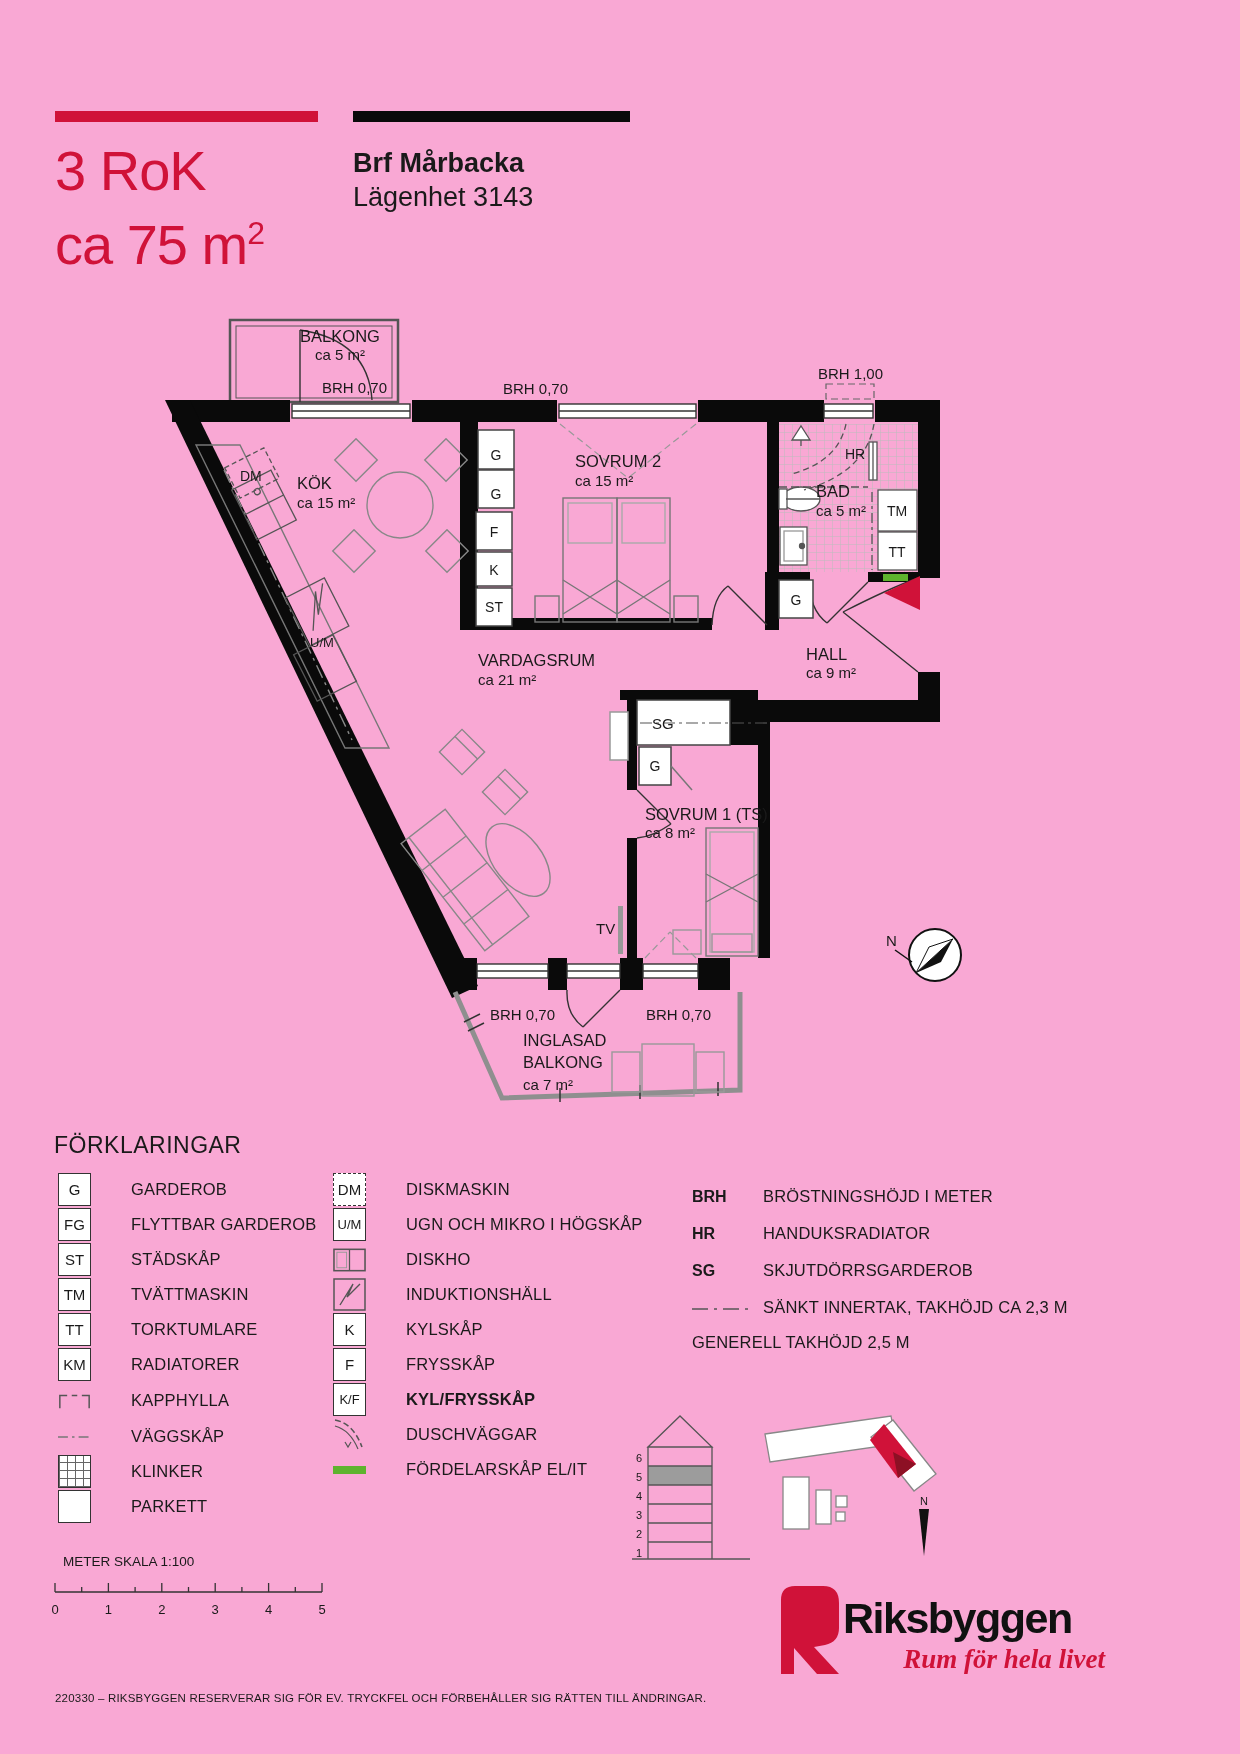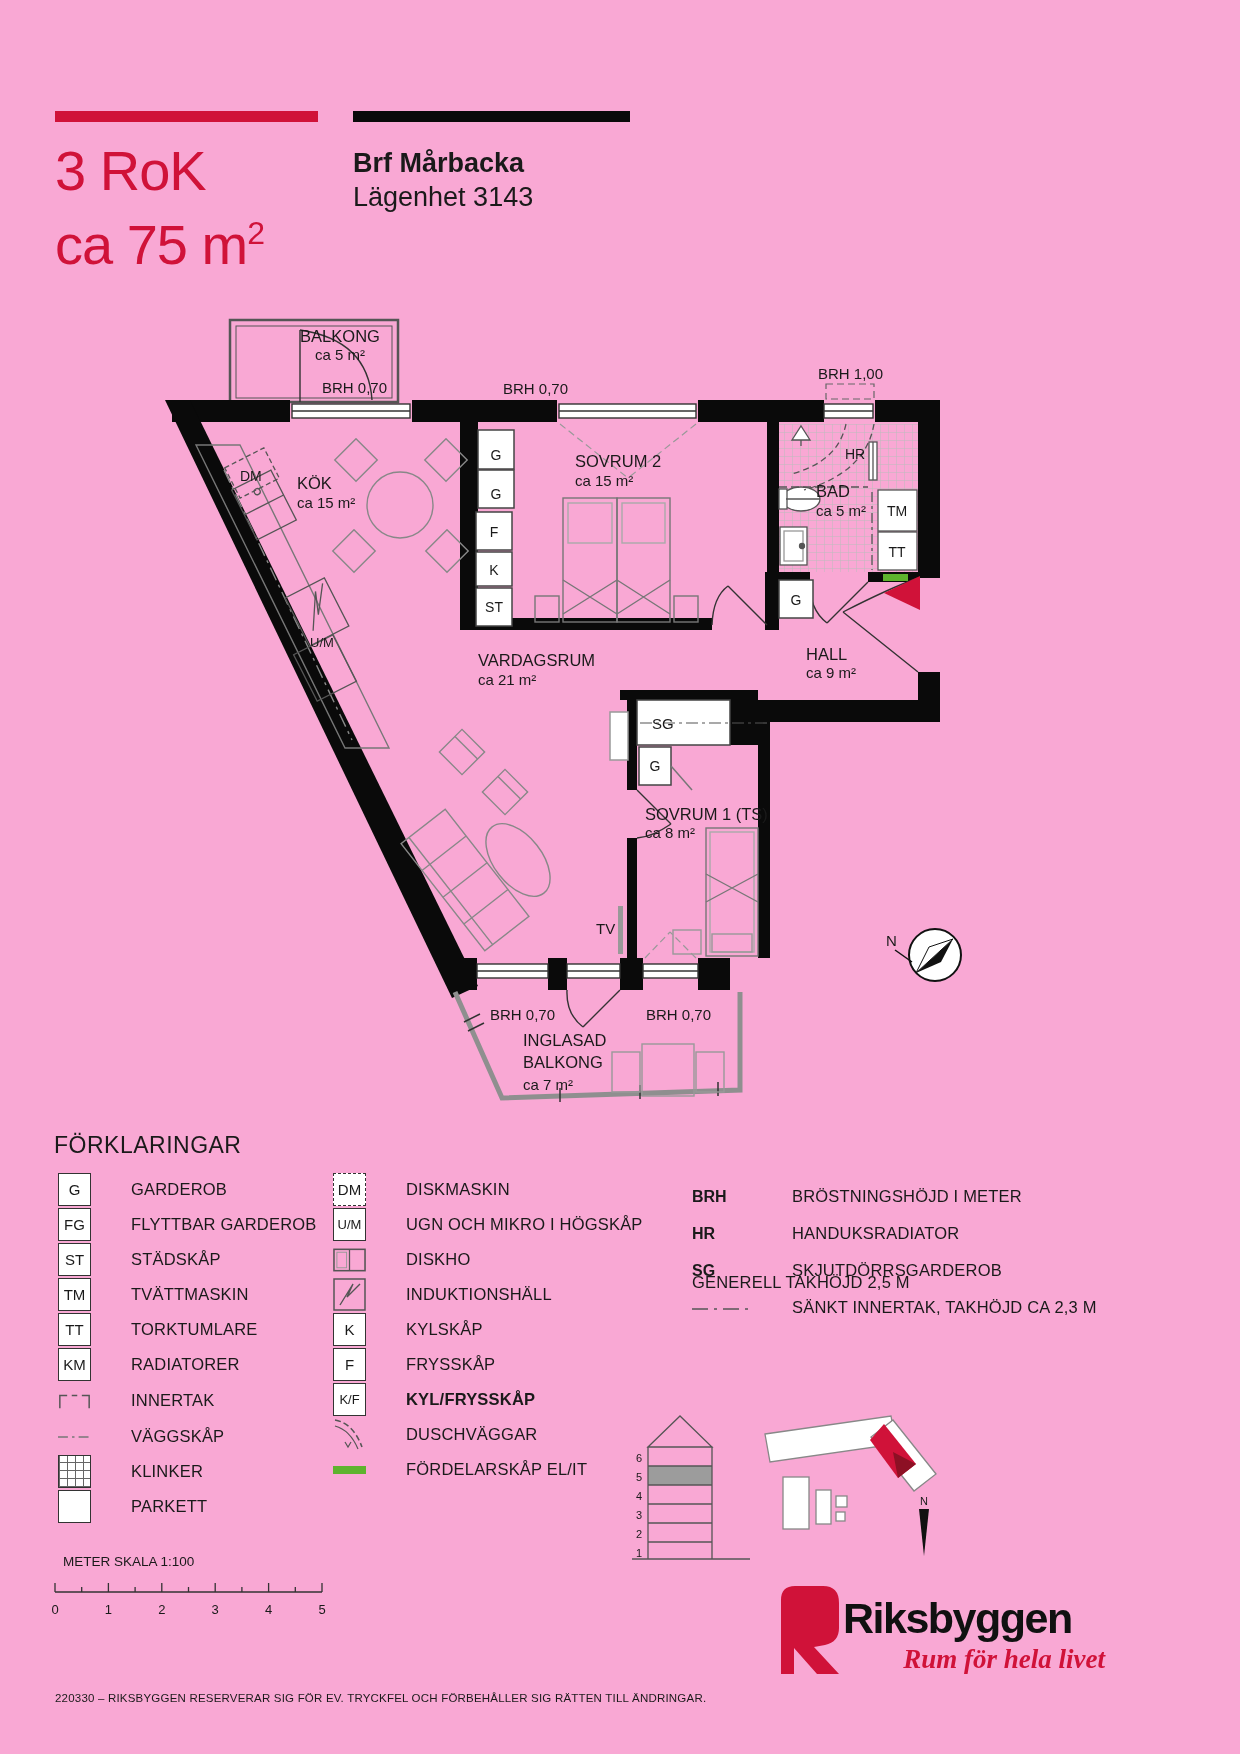--- a/index.html
+++ b/index.html
@@ -22,25 +22,25 @@
         align-items:center;justify-content:center;font-size:15px;flex:0 0 auto;background:#fff;}
   .lbox.dashed{border-style:dashed;}
   .lbox.grid{background-image:repeating-linear-gradient(0deg,#666 0 1px,transparent 1px 8px),
              repeating-linear-gradient(90deg,#666 0 1px,transparent 1px 8px);}
   .licon{width:33px;flex:0 0 auto;display:flex;align-items:center;justify-content:center;}
   .llabel{margin-left:40px;font-size:16.5px;letter-spacing:.2px;white-space:nowrap;}
   .llabel.bold{font-weight:bold;}
   #legend-col1{left:58px;top:1172px;}
   #legend-col2{left:333px;top:1172px;}
   #legend-col3{left:692px;top:1178px;}
-  #legend-col3 .lrow{height:37px;gap:29px;}
+  #legend-col3 .lrow{height:37px;}
   .lcode{width:71px;font-size:16px;font-weight:bold;flex:0 0 auto;}
   #legend-col3 .llabel{margin-left:0;}
   .note{font-size:16.5px;line-height:24px;letter-spacing:.2px;}
-  #note1{left:692px;top:1270px;width:330px;}
+  #note1{left:692px;top:1330px;width:330px;}
   #note2{left:692px;top:1363px;width:300px;}
   
   #footer-text{left:55px;top:1692px;font-size:11.5px;letter-spacing:.2px;}
   
   #brand-name{left:843px;top:1594px;font-size:43px;font-weight:bold;letter-spacing:-1.5px;color:#111;}
   #brand-tagline{left:845px;top:1644px;width:260px;text-align:right;
       font-family:"Liberation Serif",serif;font-style:italic;font-weight:bold;font-size:27px;}
   svg text{font-family:"Liberation Sans",sans-serif;fill:#1a1a1a;}
 </style>
 </head>
@@ -331,21 +331,21 @@
     <div class="lrow">
         <span class="lbox">KM</span>
         <span class="llabel">RADIATORER</span>
       </div>
     <div class="lrow h37">
         <span class="licon">
           <svg width="36" height="20" viewBox="0 0 36 20">
             <path d="M2 18 V4 H10 M15 4 H21 M26 4 H34 V18" fill="none" stroke="#555" stroke-width="1.6"></path>
           </svg>
         </span>
-        <span class="llabel">INNERTAK</span>
+        <span class="llabel">KAPPHYLLA</span>
       </div>
     <div class="lrow">
         <span class="licon">
           <svg width="40" height="8" viewBox="0 0 40 8">
             <path d="M0 4 H40" stroke="#777" stroke-width="1.6" stroke-dasharray="12 5 3 5"></path>
           </svg>
         </span>
         <span class="llabel">VÄGGSKÅP</span>
       </div>
     <div class="lrow">

